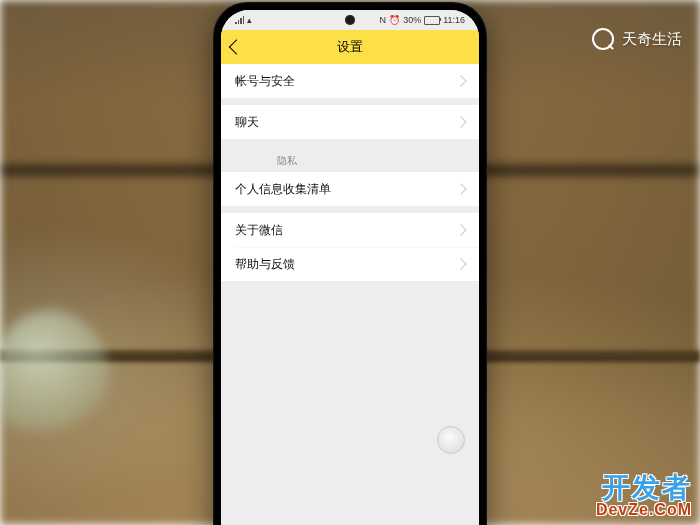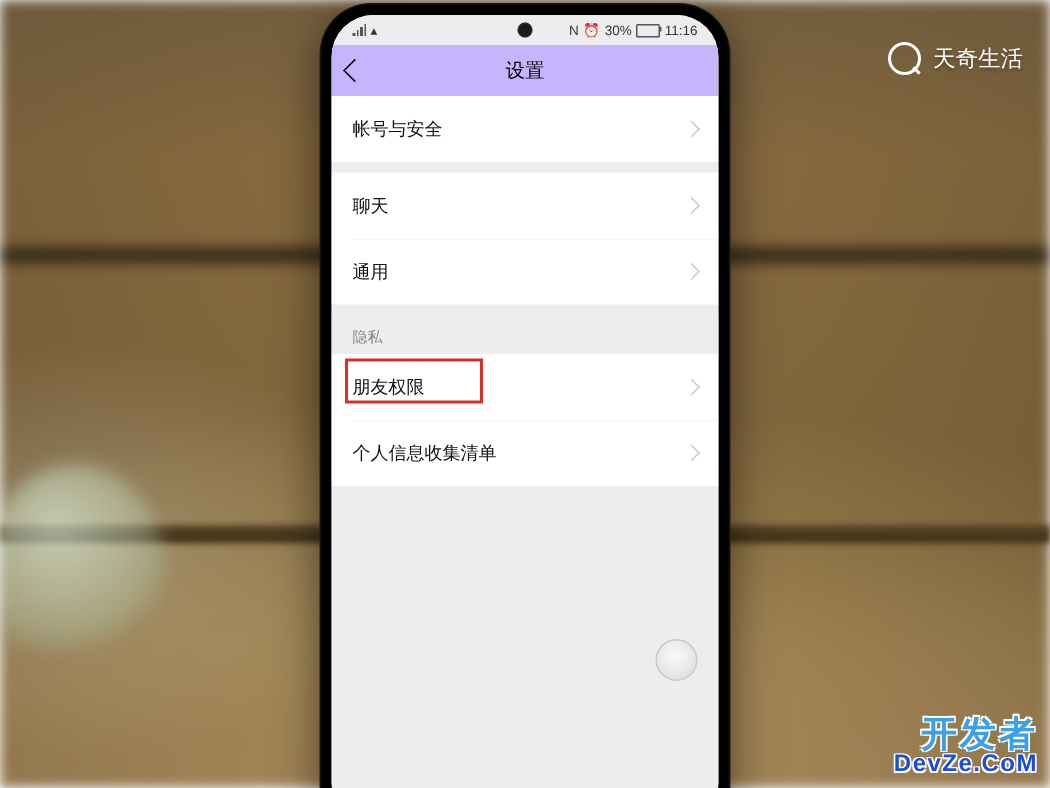--- a/index.html
+++ b/index.html
@@ -10,37 +10,37 @@
   .bg::before{content:"";position:absolute;inset:0;background:
     radial-gradient(ellipse 900px 300px at 50% 85%, rgba(200,170,110,.5), transparent 60%),
     radial-gradient(ellipse 300px 200px at 8% 70%, rgba(245,255,245,.25), transparent 70%);}
   .bg::after{content:"";position:absolute;left:0;right:0;top:165px;height:10px;background:linear-gradient(#3a2e1a,#2a200f);filter:blur(2px);}
   .shelf2{position:absolute;left:0;right:0;top:350px;height:12px;background:linear-gradient(#5a4628,#3b2e17);filter:blur(2px);}
   .plant{position:absolute;left:-10px;top:310px;width:120px;height:140px;background:radial-gradient(circle at 40% 30%, rgba(230,250,230,.6), rgba(180,210,180,.3) 60%, transparent 70%);filter:blur(6px);border-radius:50%;}
   .watermark-tq{position:absolute;top:28px;right:18px;color:#fff;font-size:15px;font-weight:500;display:flex;align-items:center;gap:8px;text-shadow:0 1px 3px rgba(0,0,0,.4);}
   .watermark-tq .qicon{width:18px;height:18px;border:2px solid #fff;border-radius:50%;position:relative;}
   .watermark-tq .qicon::after{content:"";position:absolute;width:6px;height:2px;background:#fff;bottom:0;right:-2px;transform:rotate(45deg);}
   .watermark-dev{position:absolute;bottom:6px;right:8px;font-family:"Microsoft YaHei",sans-serif;text-align:right;line-height:1.05;}
-  .watermark-dev .cn{font-size:24px;font-weight:700;color:#3aa0e8;text-shadow:1px 1px 0 #fff,-1px -1px 0 #fff,1px -1px 0 #fff,-1px 1px 0 #fff;letter-spacing:2px;}
-  .watermark-dev .en{font-size:16px;font-weight:700;color:#1d4ed8;text-shadow:1px 1px 0 #fff,-1px -1px 0 #fff,1px -1px 0 #fff,-1px 1px 0 #fff;letter-spacing:1px;}
+  .watermark-dev .cn{font-size:28px;font-weight:700;color:#3aa0e8;text-shadow:1px 1px 0 #fff,-1px -1px 0 #fff,1px -1px 0 #fff,-1px 1px 0 #fff;letter-spacing:2px;}
+  .watermark-dev .en{font-size:16px;font-weight:700;color:#c2410c;text-shadow:1px 1px 0 #fff,-1px -1px 0 #fff,1px -1px 0 #fff,-1px 1px 0 #fff;letter-spacing:1px;}
   .phone{position:absolute;left:50%;top:2px;transform:translateX(-50%);width:258px;height:540px;background:#000;border-radius:34px;padding:8px;box-shadow:0 8px 30px rgba(0,0,0,.5), inset 0 0 2px rgba(255,255,255,.3);}
   .phone-inner{width:100%;height:100%;background:#ededed;border-radius:28px;overflow:hidden;position:relative;}
   .camera{position:absolute;top:5px;left:50%;transform:translateX(-50%);width:10px;height:10px;background:#1a1a1a;border-radius:50%;z-index:5;box-shadow:inset 0 0 2px #444;}
   .statusbar{height:20px;background:#ededed;display:flex;justify-content:space-between;align-items:center;padding:0 14px;font-size:9px;color:#333;}
   .statusbar .left,.statusbar .right{display:flex;gap:3px;align-items:center;}
-  .header{height:34px;background:#c4b5fd;display:flex;align-items:center;justify-content:center;position:relative;}
+  .header{height:34px;background:#fde047;display:flex;align-items:center;justify-content:center;position:relative;}
   .header-title{font-size:13px;color:#000;font-weight:500;}
   .back{position:absolute;left:10px;top:50%;transform:translateY(-50%);width:10px;height:10px;border-left:1.5px solid #000;border-bottom:1.5px solid #000;transform:translateY(-50%) rotate(45deg);}
   .list{background:#ededed;height:calc(100% - 54px);overflow:hidden;}
   .group{background:#fff;margin-bottom:7px;}
-  .row{height:44px;display:flex;align-items:center;justify-content:space-between;padding:0 14px;position:relative;}
+  .row{height:34px;display:flex;align-items:center;justify-content:space-between;padding:0 14px;position:relative;}
   .row+.row::before{content:"";position:absolute;left:14px;right:0;top:0;height:1px;background:#eee;transform:scaleY(.5);}
   .row-label{font-size:12px;color:#111;}
   .chev{width:7px;height:7px;border-top:1.5px solid #c8c8c8;border-right:1.5px solid #c8c8c8;transform:rotate(45deg);}
-  .section-title{font-size:10px;color:#888;padding:8px 14px 4px;background:#ededed;}
+  .section-title{font-size:10px;color:#888;padding:8px 14px 4px;background:#ededed;margin-left:42px;}
   .highlight{position:absolute;border:2px solid #d93025;pointer-events:none;}
   .assist{position:absolute;right:14px;bottom:96px;width:26px;height:26px;border-radius:50%;background:radial-gradient(circle at 45% 40%, #fafafa, #d8d8d8);border:1px solid #c9c9c9;}
   .signal{display:inline-flex;align-items:flex-end;gap:1px;height:8px;}
   .signal i{width:1.5px;background:#555;}
   .signal i:nth-child(1){height:2px}.signal i:nth-child(2){height:4px}.signal i:nth-child(3){height:6px}.signal i:nth-child(4){height:8px}
   .batt{display:inline-flex;align-items:center;}
   .batt .body{width:14px;height:7px;border:1px solid #555;border-radius:1px;position:relative;}
   .batt .body::after{content:"";position:absolute;right:-2px;top:1.5px;width:1.5px;height:3px;background:#555;}
   .batt .fill{height:100%;background:#555;}
 </style>
@@ -91,34 +91,35 @@
           <div class="row">
             <span class="row-label">帐号与安全</span>
             <span class="chev"></span>
           </div>
         </div>
         <div class="group">
           <div class="row">
             <span class="row-label">聊天</span>
             <span class="chev"></span>
           </div>
-          <div class="row">
-            <span class="row-label">通用</span>
-            <span class="chev"></span>
-          </div>
         </div>
         <div class="section-title">隐私</div>
         <div class="group">
           <div class="row">
-            <span class="row-label">朋友权限</span>
+            <span class="row-label">个人信息收集清单</span>
             <span class="chev"></span>
-            <div class="highlight" style="left: 9px; top: 3px; width: 88px; height: 26px;"></div>
+          </div>
+        </div>
+        <div class="group">
+          <div class="row">
+            <span class="row-label">关于微信</span>
+            <span class="chev"></span>
           </div>
           <div class="row">
-            <span class="row-label">个人信息收集清单</span>
+            <span class="row-label">帮助与反馈</span>
             <span class="chev"></span>
           </div>
         </div>
       </div>
 
     <div class="assist"></div>
   </div>
 </div>
 
 <div class="watermark-dev">

